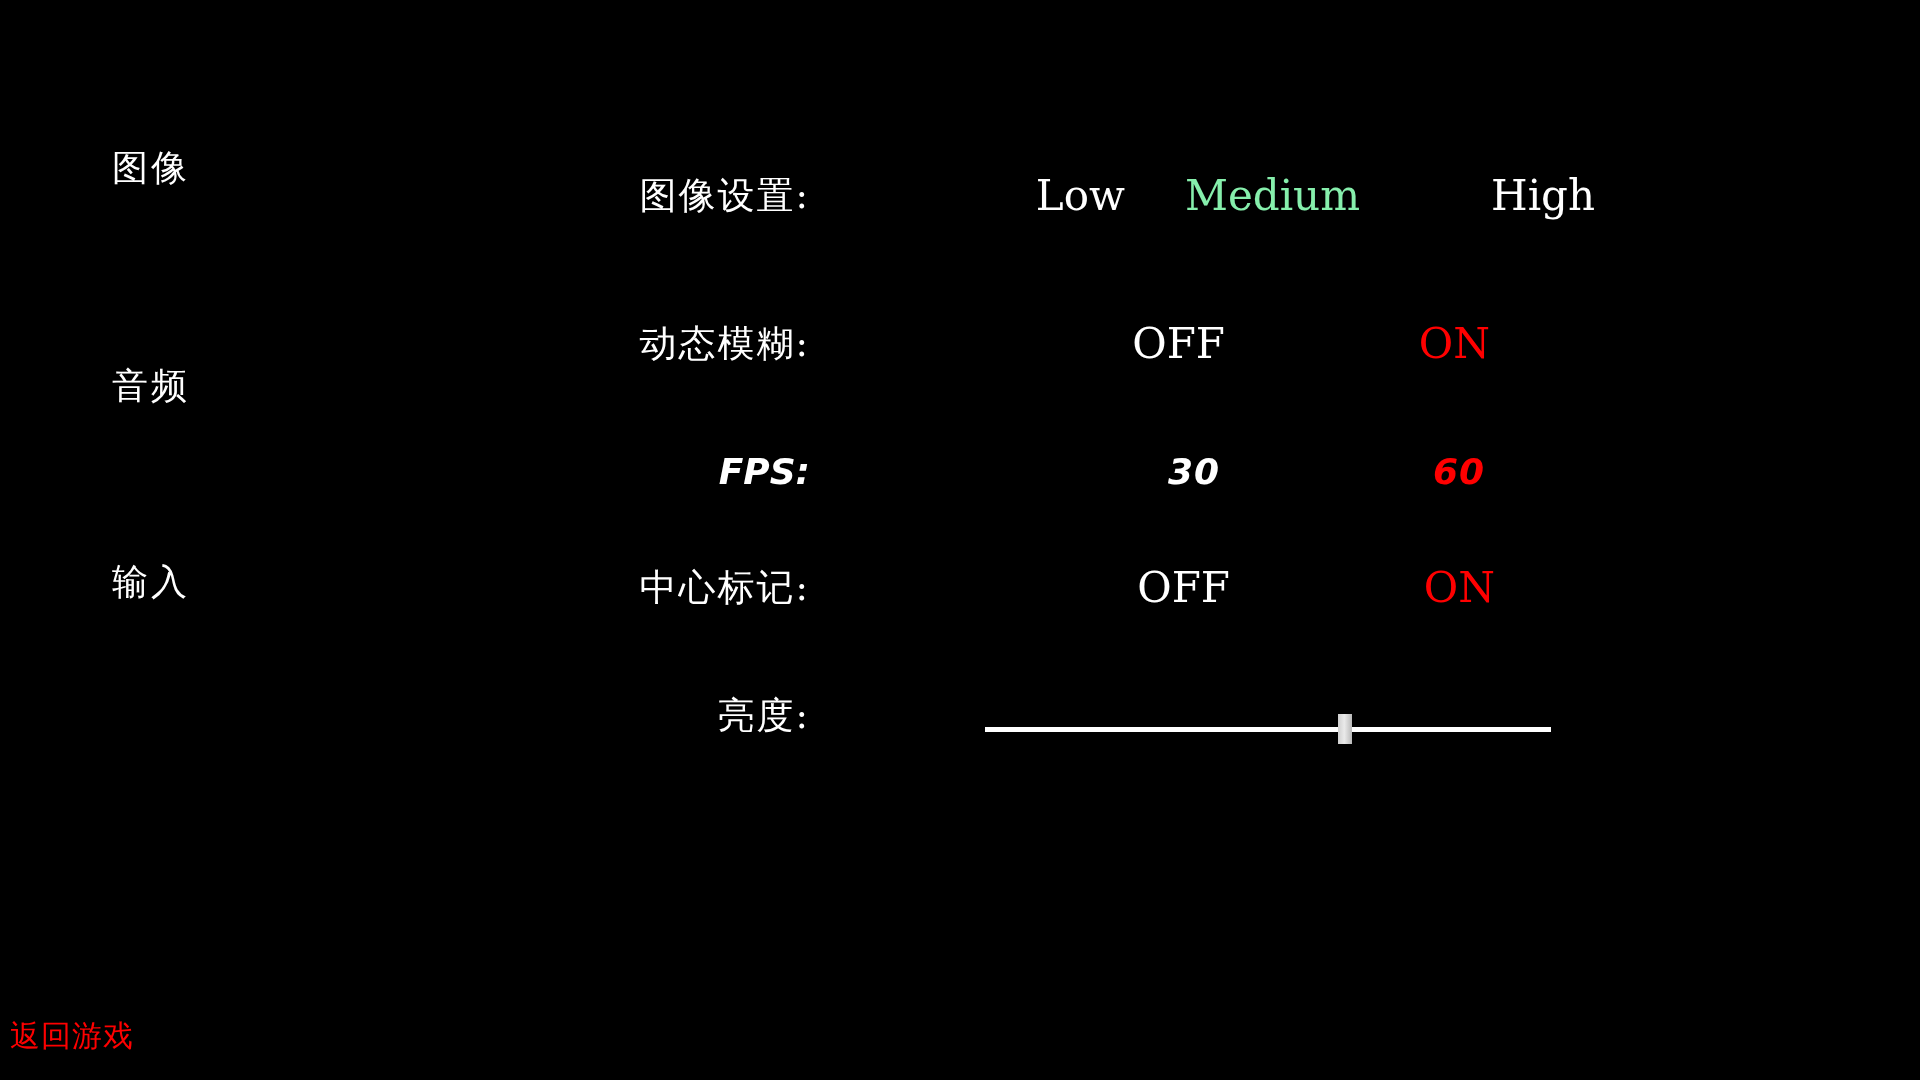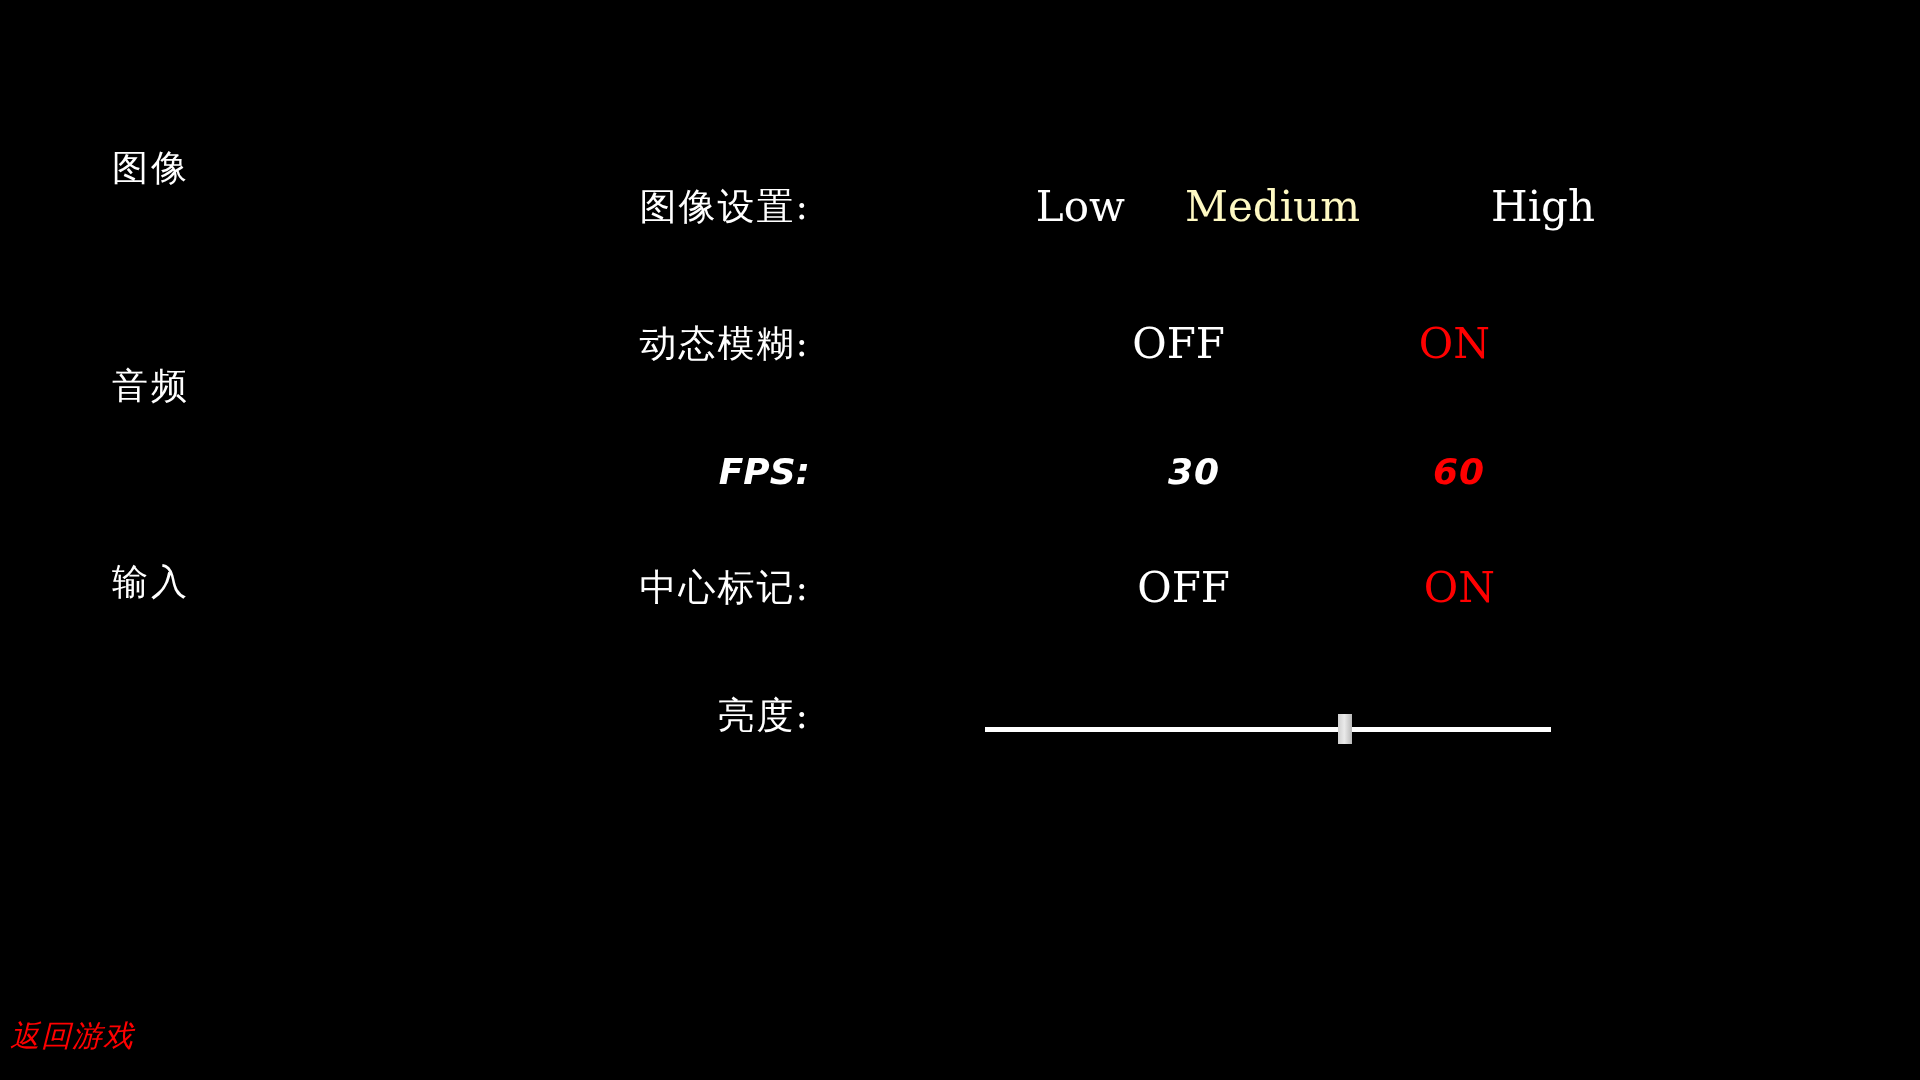--- a/index.html
+++ b/index.html
@@ -73,21 +73,21 @@
     width: 1920px;
     height: 1080px;
   }
 
   .row {
     position: absolute;
     left: 0;
     width: 1920px;
     height: 60px;
   }
-  .row.r0 { top: 168px; margin-top: 11px; }
+  .row.r0 { top: 168px; }
   .row.r1 { top: 298px; margin-top: 18px; }
   .row.r2 { top: 444px; padding-left: 23px; }
   .row.r3 { top: 560px; }
   .row.r4 { top: 688px; }
 
   .row-label {
     position: absolute;
     left: 0;
     width: 810px;
     text-align: right;
@@ -195,21 +195,21 @@
     <div class="nav-item n0">图像</div>
     <div class="nav-item n1">音频</div>
     <div class="nav-item n2">输入</div>
   </div>
 
   <div class="panel">
 
     <div class="row r0">
       <div class="row-label">图像设置:</div>
       <div class="opt o0">Low</div>
-      <div class="opt o1 selected" style="color: #fef9c3;">Medium</div>
+      <div class="opt o1 selected" style="color: #86efac;">Medium</div>
       <div class="opt o2">High</div>
     </div>
 
     <div class="row r1">
       <div class="row-label">动态模糊:</div>
       <div class="opt o0">OFF</div>
       <div class="opt o1 selected" style="color: rgb(255, 0, 0);">ON</div>
     </div>
 
     <div class="row r2">
@@ -228,15 +228,15 @@
       <div class="row-label">亮度:</div>
     </div>
 
     <div class="slider">
       <div class="slider-track"></div>
       <div class="slider-thumb" id="brightness-thumb" style="left: 353px;"></div>
     </div>
 
   </div>
 
-  <div class="return-game" style="color: rgb(255, 0, 0); font-style: italic;">返回游戏</div>
+  <div class="return-game" style="color: rgb(255, 0, 0);">返回游戏</div>
 
 </div>
 
 </body></html>

